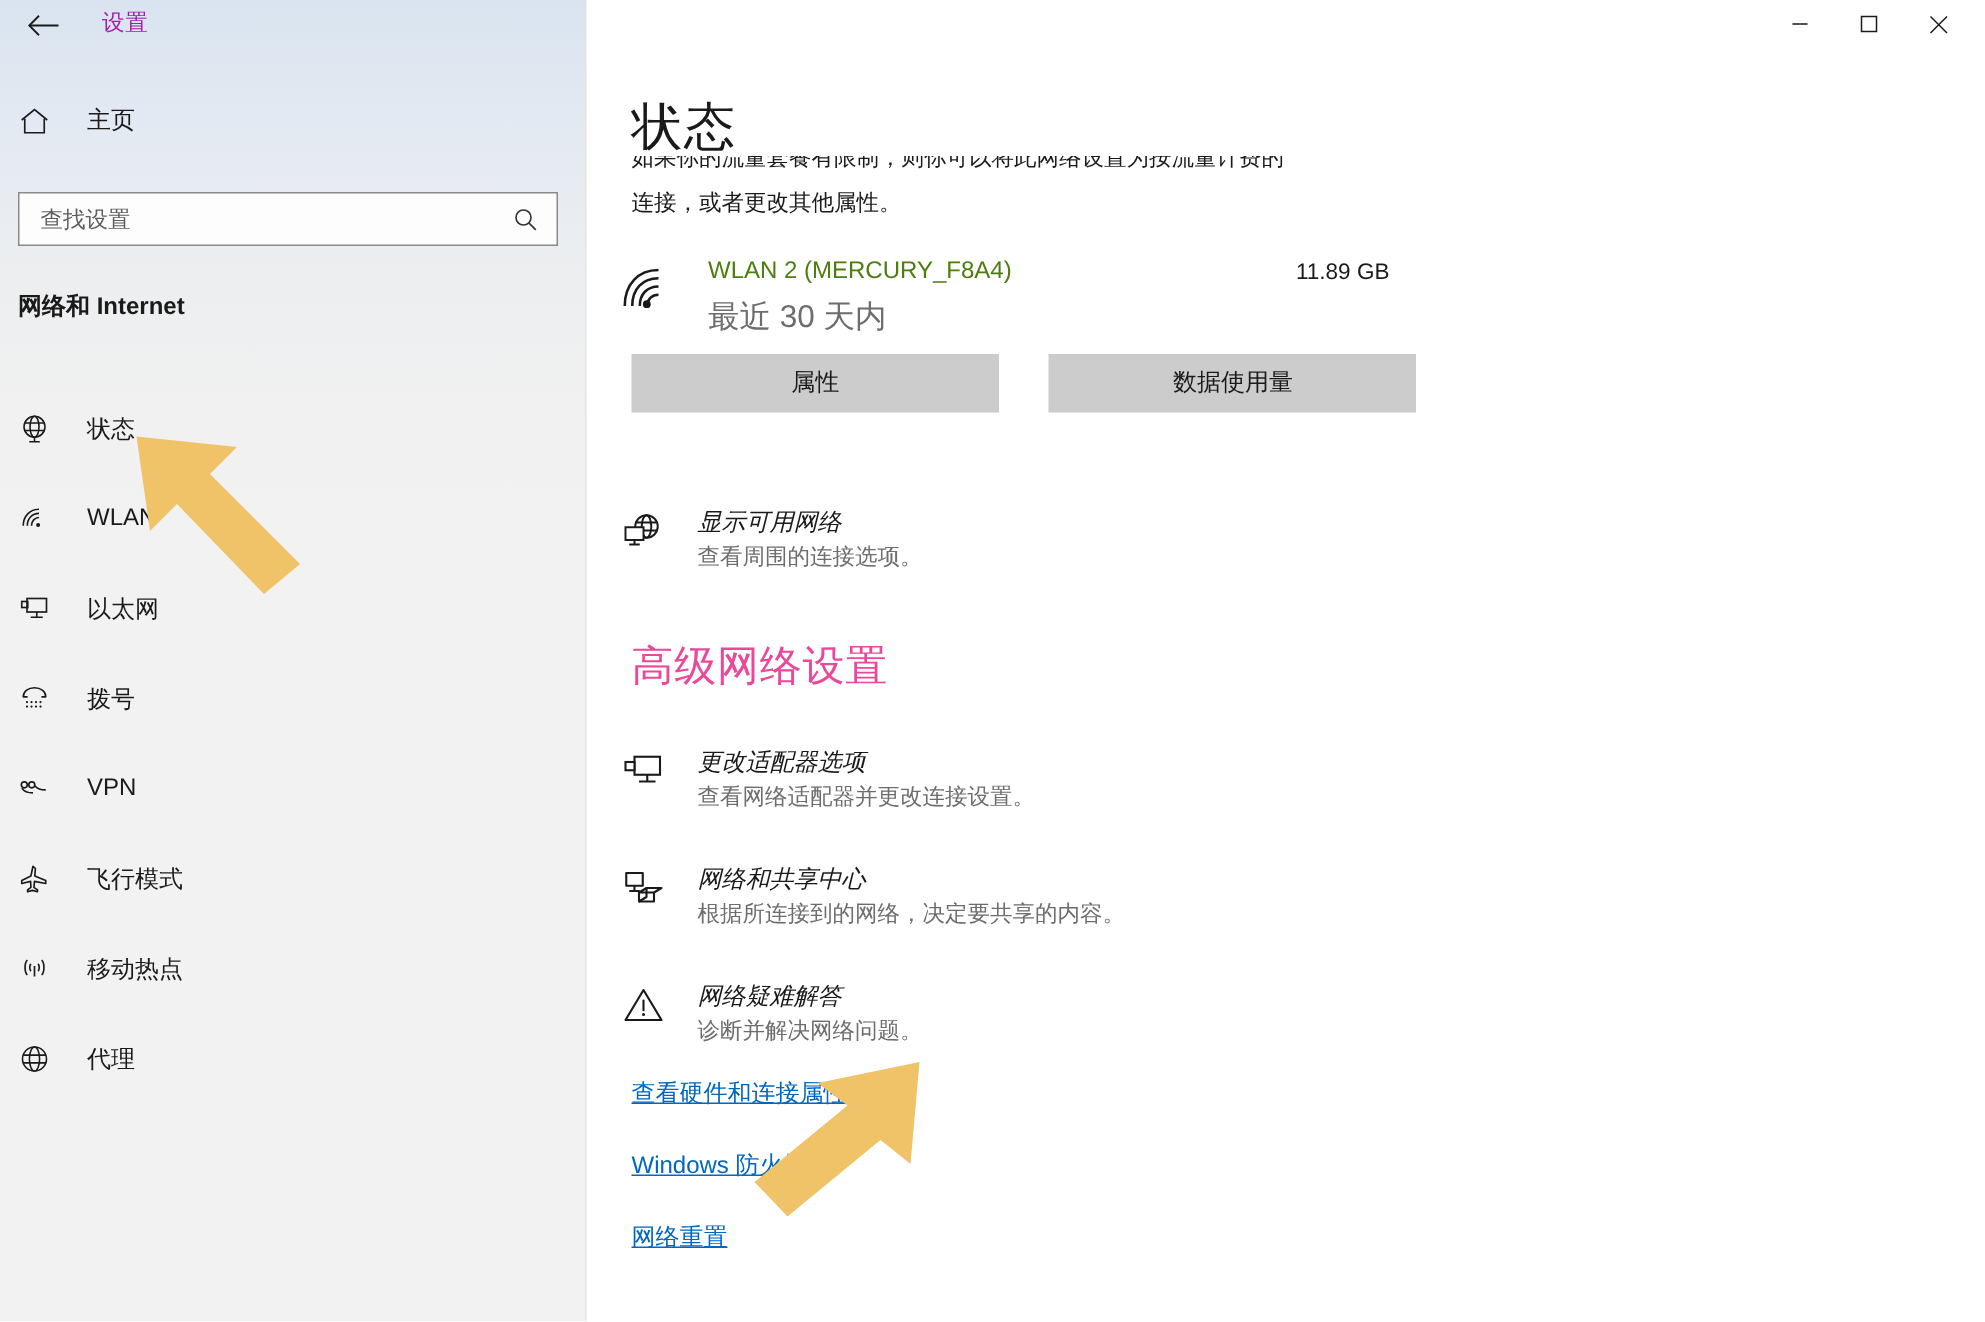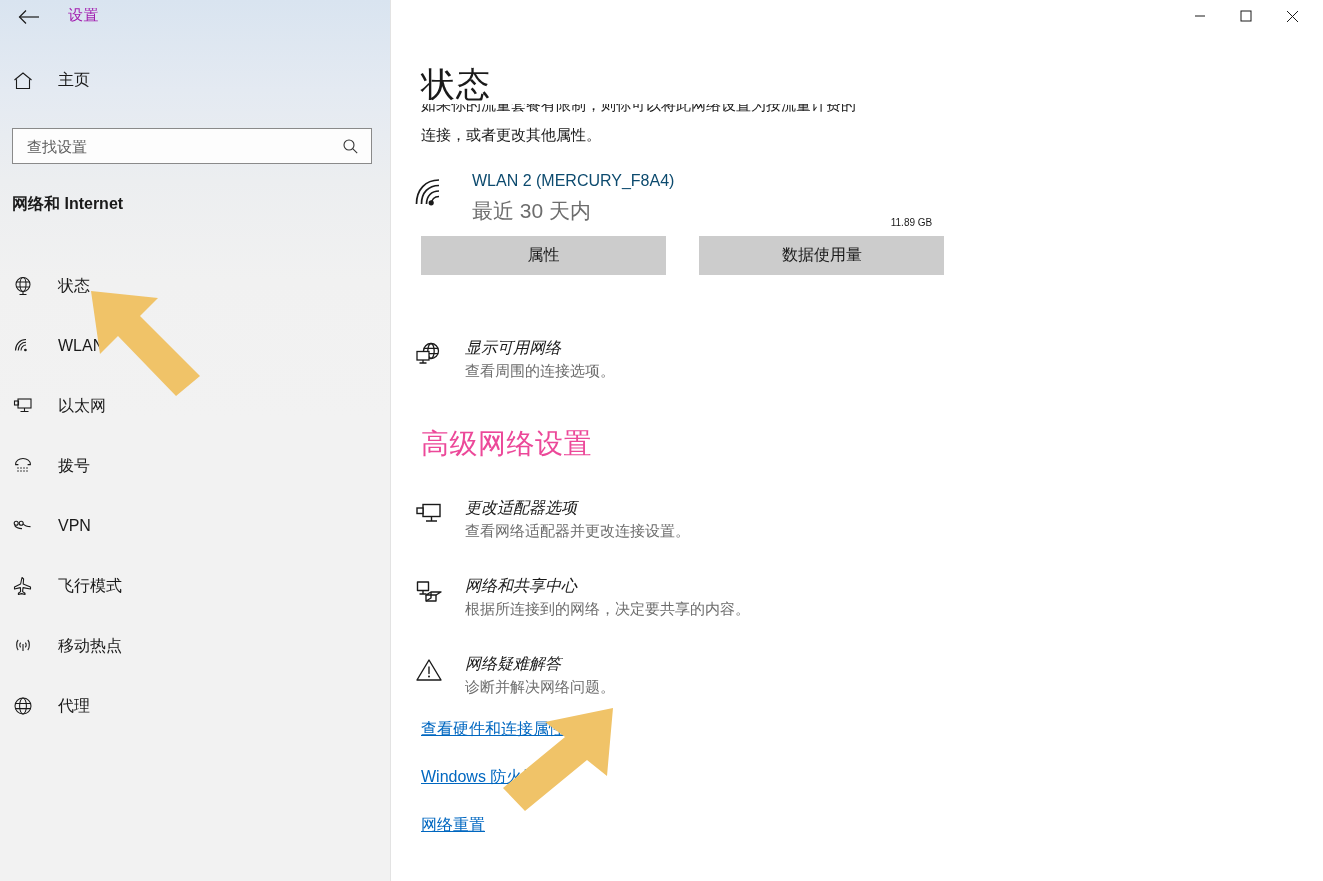--- a/index.html
+++ b/index.html
@@ -97,28 +97,28 @@
   }
   #desc-line2 {
     position:absolute; left:29px; top:126px;
     font-size:15px; color:#1a1a1a;
   }
 
   
   #net-row { position:absolute; left:22px; top:172px; width:520px; height:48px; }
   #net-icon { position:absolute; left:0; top:4px; color:#1a1a1a; }
   #net-name {
-    position:absolute; left:58px; top:0; font-size:16px; color:#0c4a6e;
+    position:absolute; left:58px; top:0; font-size:16px; color:#4d7c0f;
   }
   #net-sub {
     position:absolute; left:58px; top:25px; font-size:21px; color:#6d6d6d;
   }
   #net-usage {
-    position:absolute; left:450px; top:1px; width:95px; text-align:center;
-    font-size:10px; color:#1a1a1a;margin-top:44px;
+    position:absolute; left:450px; top:1px; width:95px; text-align:left;
+    font-size:15px; color:#1a1a1a;
   }
 
   #btn-row { position:absolute; left:29px; top:236px; }
   .gbtn {
     display:inline-flex; align-items:center; justify-content:center;
     width:245px; height:39px; background:#cccccc; border:0;
     font-family:inherit; font-size:16px; color:#1a1a1a;
   }
   #btn-props { margin-right:29px; }
 

